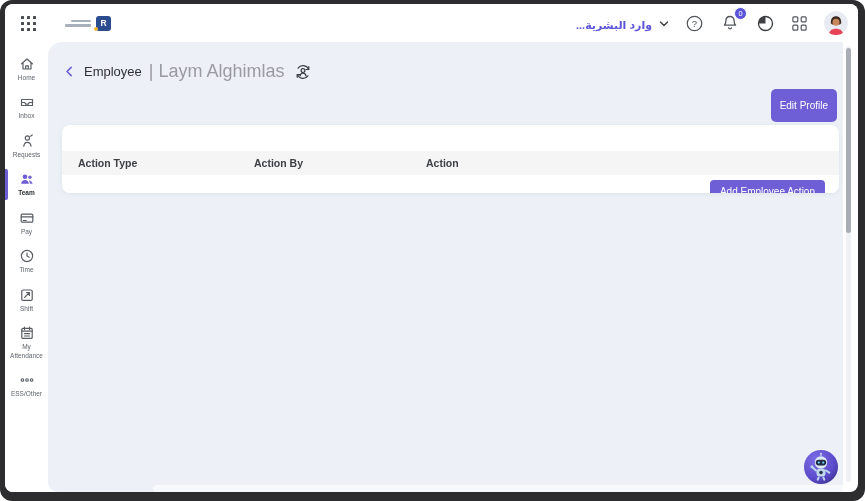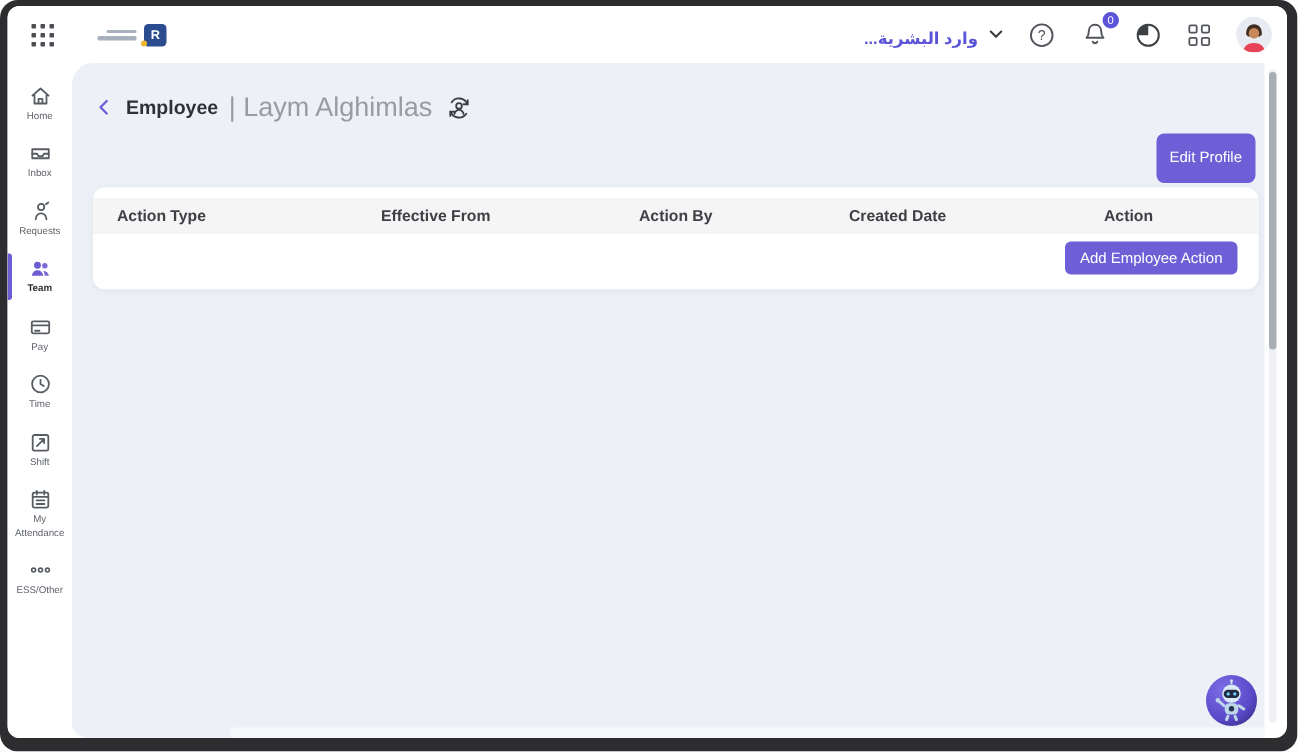--- a/index.html
+++ b/index.html
@@ -73,33 +73,33 @@
     background: #6C5DD3; border-radius: 0 2px 2px 0;
   }
 
   
   .content {
     position: absolute; left: 43px; top: 38px; right: 15px; bottom: 0;
     background: #EDF1F7; border-radius: 14px 0 0 10px;
   }
   .title-row { position: absolute; left: 14px; top: 19px; display: flex; align-items: center; gap: 7px; }
   .back-btn { display: flex; align-items: center; cursor: pointer; padding: 1px; }
-  .page-title { font-size: 13px; font-weight: bold; color: #2f3136; }
+  .page-title { font-size: 13px; font-weight: normal; color: #2f3136; }
   .page-subtitle { font-size: 18px; color: #9a9ba1; }
   .sync-btn { display: flex; align-items: center; cursor: pointer; margin-left: 2px; }
 
   .edit-btn {
     position: absolute; right: 6px; top: 47px; height: 33px; padding: 0 9px;
     background: #6E5FD6; color: #fff; font-size: 10px; border: none;
     border-radius: 5px; cursor: pointer; font-family: inherit;
   }
 
   .card {
     position: absolute; left: 14px; right: 4px; top: 83px; height: 68px;
-    background: #fff; border-radius: 8px; padding-top: 7px;
+    background: #fff; border-radius: 8px; padding-top: 26px;
     box-shadow: 0 1px 5px rgba(40,60,100,0.08);
     overflow: hidden;
   }
   .thead {
     height: 24px; background: #f5f5f6;
     display: grid; grid-template-columns: 176px 172px 140px 170px 1fr;
     align-items: center; padding-left: 16px;
     font-size: 10.5px; font-weight: bold; color: #3e4046;
   }
   .tbody-row { position: relative; height: 31px; background: #fff; }
@@ -312,23 +312,21 @@
             <path d="M14.8 3.7v2.8H12M3.2 14.3v-2.8H6"></path>
           </svg>
         </span>
       </div>
 
       <button class="edit-btn">Edit Profile</button>
 
       <section class="card">
         <div class="thead">
           <span>Action Type</span>
-          <span>Effective From</span>
           <span>Action By</span>
-          <span>Created Date</span>
           <span>Action</span>
         </div>
         <div class="tbody-row">
           <button class="add-btn">Add Employee Action</button>
         </div>
       </section>
 
       <div class="hscroll-track"></div>
 
       <button class="fab">

